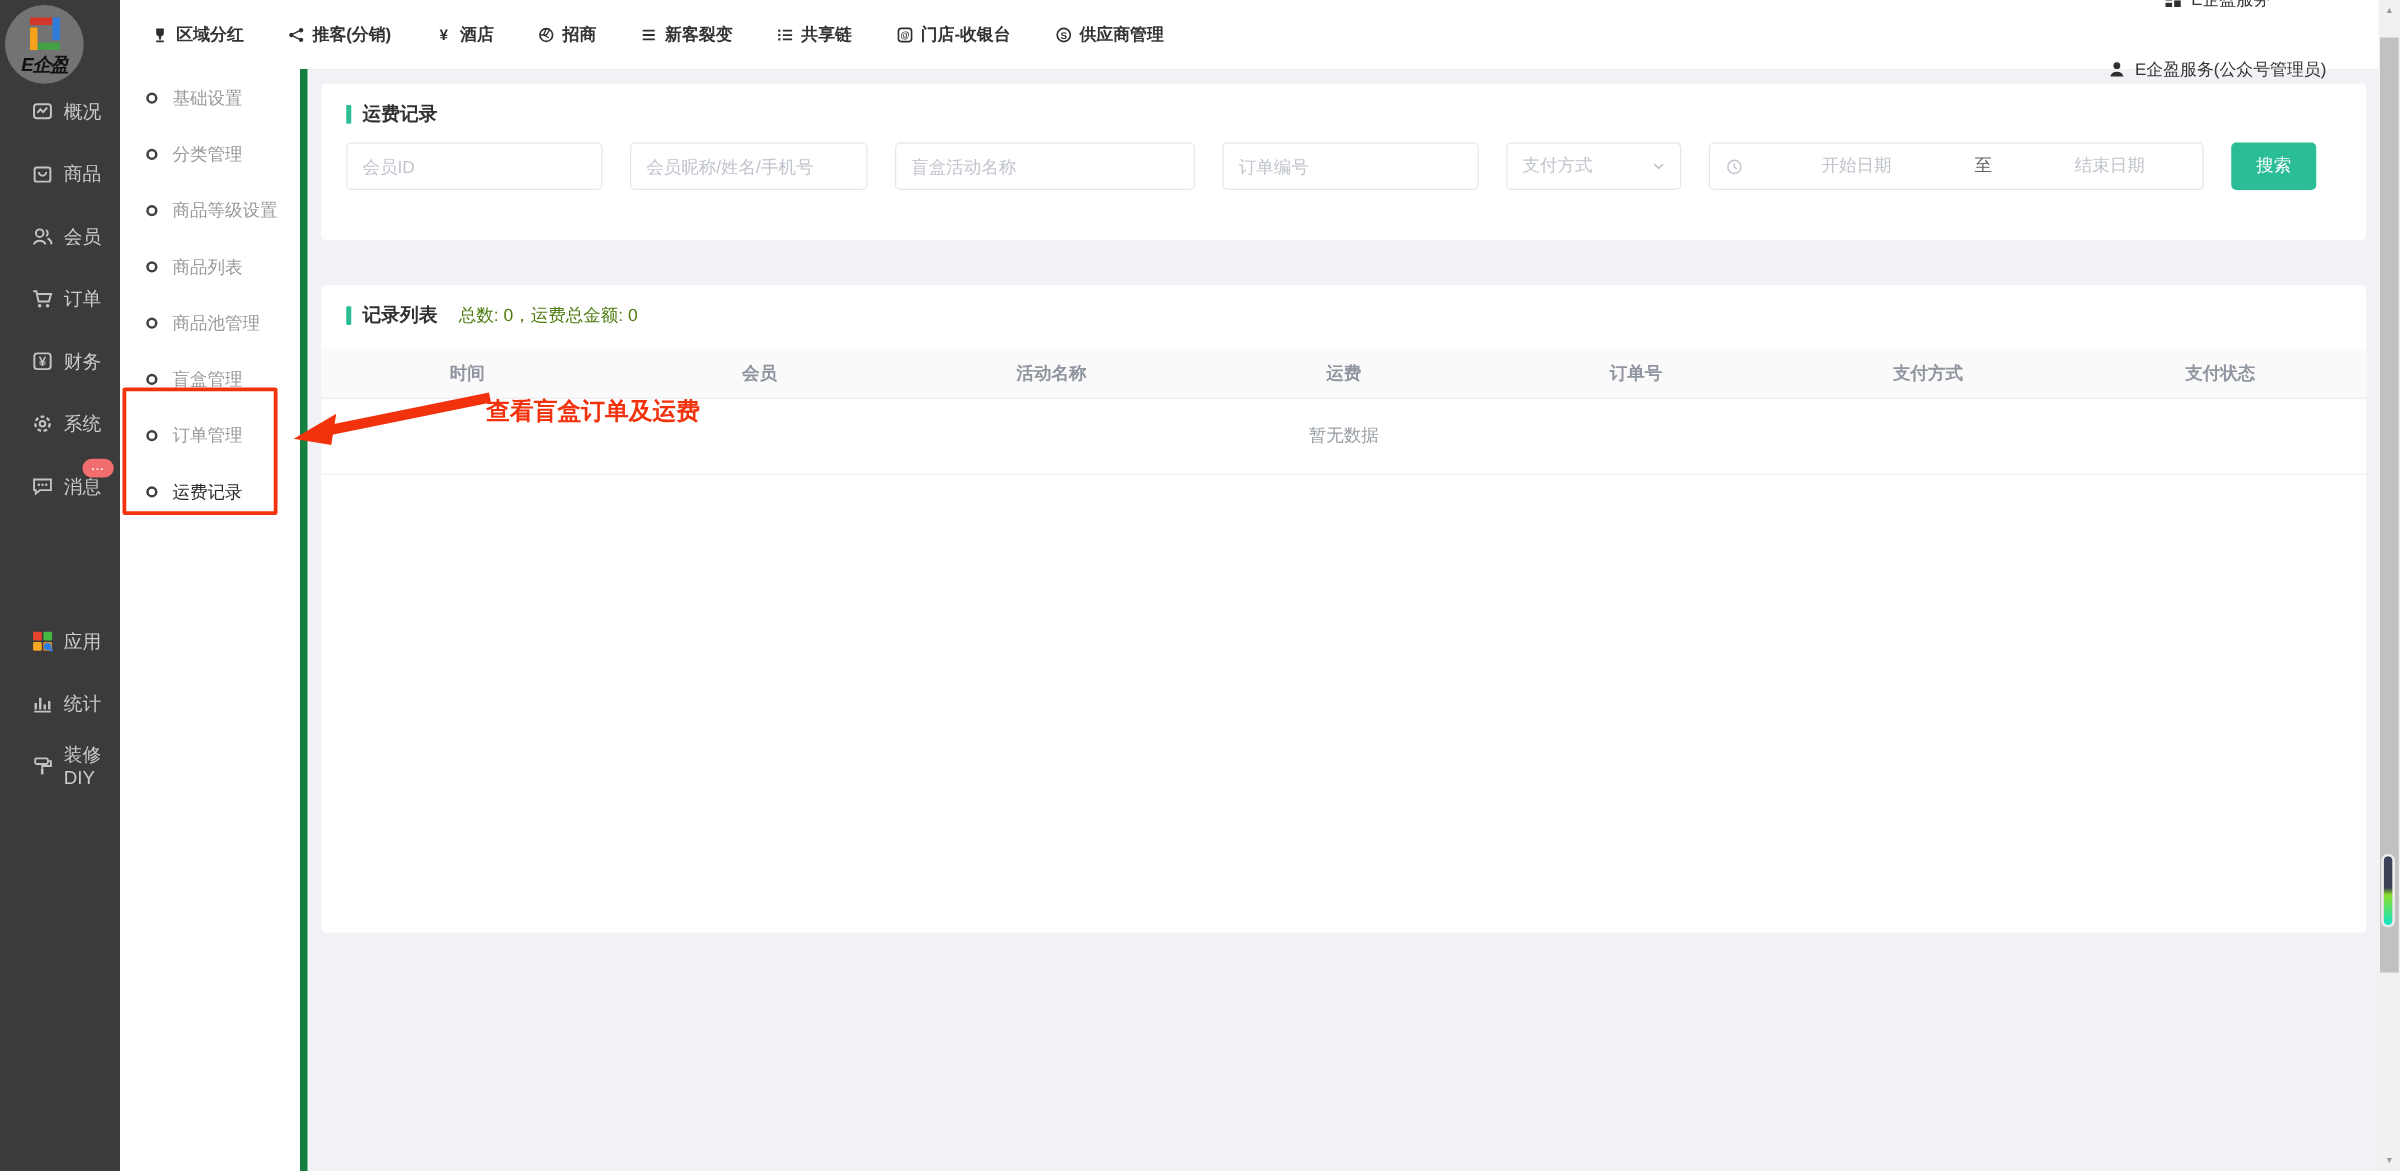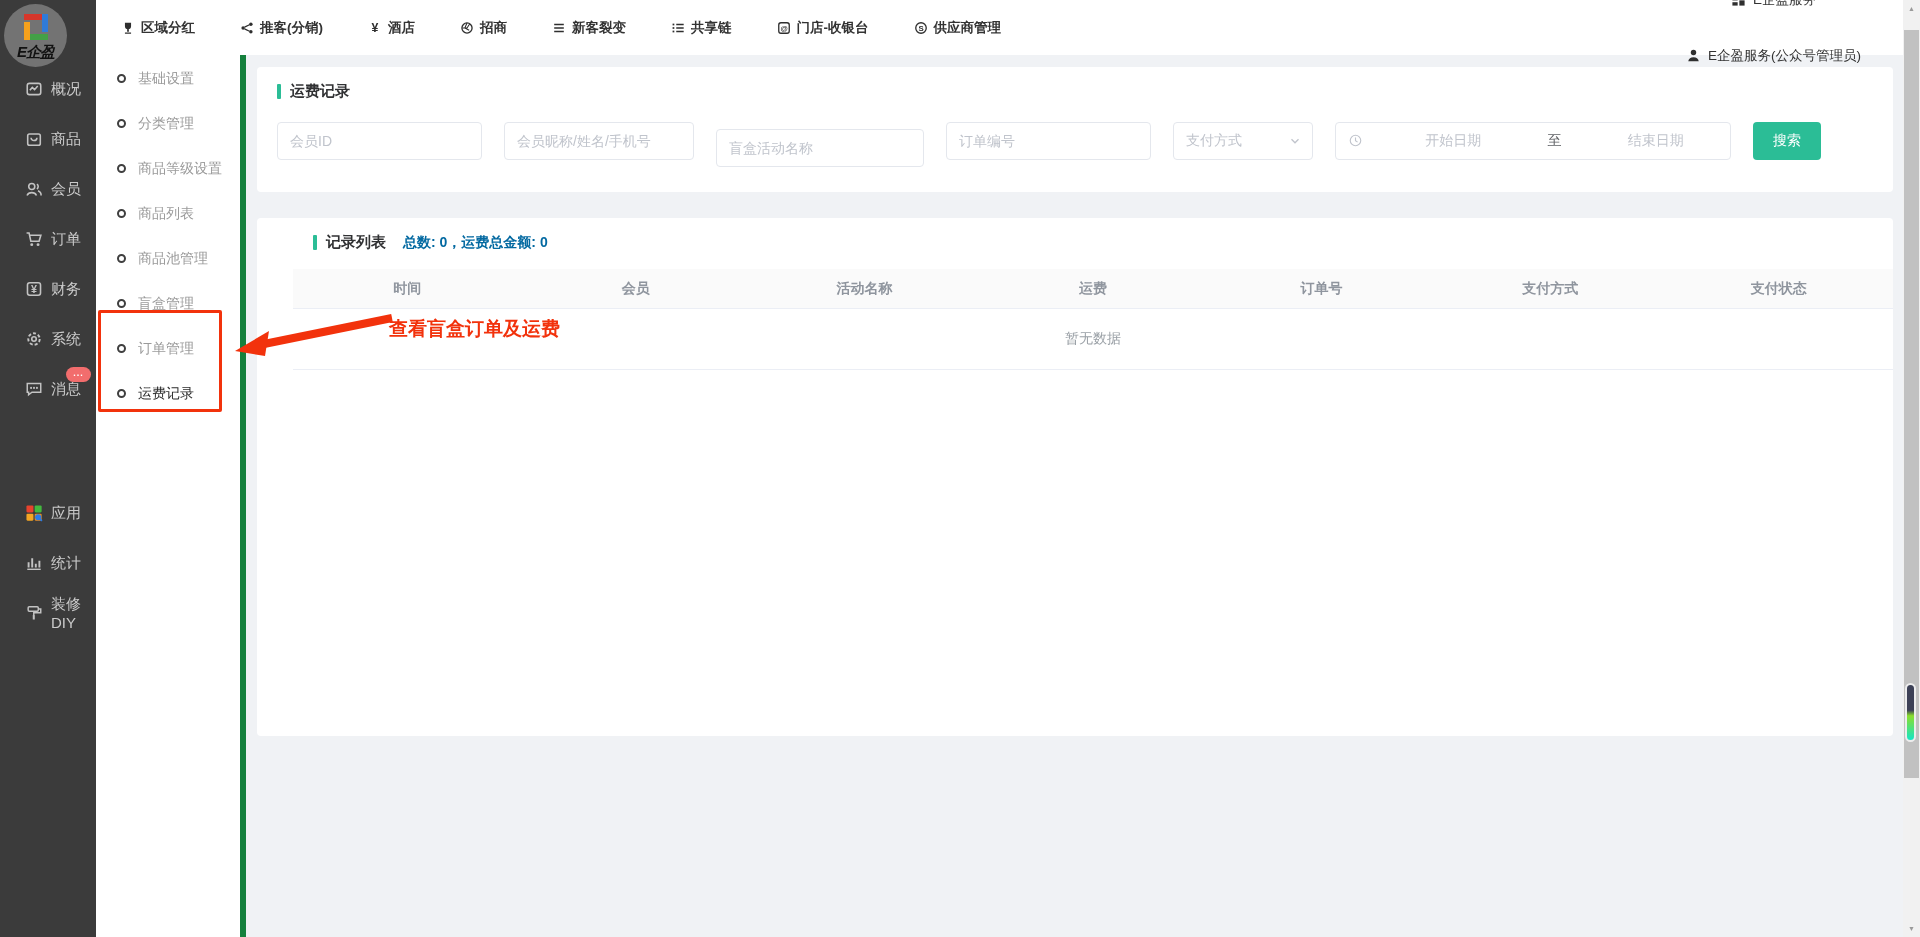--- a/index.html
+++ b/index.html
@@ -14,46 +14,46 @@
   .logo-pin { position:absolute; left:14px; top:5px; }
   .logo-text { position:absolute; left:0; right:0; bottom:5px; text-align:center; font-size:15px; font-weight:bold; font-style:italic; color:#111; letter-spacing:-1px; }
   .rail-menu { position:absolute; left:0; right:0; }
   .rail-menu.g1 { top:64px; } .rail-menu.g2 { top:488px; }
   .rail-item { position:relative; display:flex; align-items:center; gap:8px; height:50px; padding-left:25px; color:#cbcbcb; font-size:15px; cursor:pointer; }
   .rail-item .islot { font-size:18px; color:#c3c3c3; }
   .rail-badge { position:absolute; right:5px; top:3px; min-width:25px; height:15px; background:#f26d6d; color:#fff; border-radius:8px; font-size:9px; font-weight:bold; letter-spacing:1px; display:flex; align-items:center; justify-content:center; padding-bottom:4px; }
 
   
   .topbar { position:absolute; left:96px; top:0; width:1807px; height:55px; background:#fff; display:flex; align-items:center; justify-content:space-between; padding:0 42px 0 25px; z-index:20; }
-  .topnav { display:flex; align-items:center; gap:45px; }
+  .topnav { display:flex; align-items:center; gap:35px; }
   .topnav-item { display:flex; align-items:center; gap:6px; font-size:13.5px; font-weight:bold; color:#333; cursor:pointer; white-space:nowrap; }
   .topnav-item .islot { font-size:14px; color:#2f2f2f; }
   .topright { display:flex; align-items:center; gap:38px;flex-direction:column; }
   .topright-item { display:flex; align-items:center; gap:7px; font-size:13.5px; color:#333; cursor:pointer; white-space:nowrap; }
   .topright-item .islot { font-size:15px; color:#2f2f2f; }
 
   
   .submenu { position:absolute; left:96px; top:55px; width:150px; height:882px; background:#fff; border-right:6px solid #15803d; z-index:10; padding-top:1px; }
   .submenu-item { display:flex; align-items:center; gap:12px; height:45px; padding-left:21px; font-size:14px; color:#9a9a9a; cursor:pointer; }
   .submenu-item .dot { width:9px; height:9px; border:2px solid #3f3f3f; border-radius:50%; flex:none; }
   .submenu-item.active { color:#2b2b2b; }
 
   
   .anno-box { position:absolute; left:98px; top:310px; width:124px; height:102px; border:3px solid #f2320c; border-radius:2px; z-index:40; pointer-events:none; }
   .anno-arrow { position:absolute; left:222px; top:298px; z-index:40; pointer-events:none; }
   .anno-text { position:absolute; left:389px; top:316px; font-size:19px; font-weight:bold; color:#f2320c; z-index:40; }
 
   
   .card { position:absolute; left:257px; width:1636px; background:#fff; border-radius:4px; }
   .card.search-card { top:67px; height:125px; }
-  .card.records-card { top:218px; height:518px;padding-left:36px; }
+  .card.records-card { top:228px; height:518px; }
   .panel-title { display:flex; align-items:center; gap:9px; padding:15px 20px 0; }
   .green-bar { width:4px; height:15px; background:#2bbd96; border-radius:1px; flex:none; }
   .panel-title-text { font-size:15px; font-weight:bold; color:#303133; }
-  .panel-summary { font-size:14px; font-weight:bold; color:#0369a1; margin-left:8px; }
+  .panel-summary { font-size:14px; font-weight:normal; color:#4d7c0f; margin-left:8px; }
 
   .filters { display:flex; align-items:center; gap:22px; padding:13px 20px 0; }
   .f-input { height:38px; border:1px solid #e4e7ed; border-radius:4px; padding:0 12px; font-size:14px; color:#c2410c; background:#fff; outline:none; }
   .f-input::placeholder { color:#c0c4cc; }
   .f-select { width:140px; height:38px; border:1px solid #e4e7ed; border-radius:4px; padding:0 10px 0 12px; display:flex; align-items:center; justify-content:space-between; color:#c0c4cc; font-size:14px; cursor:pointer; background:#fff; }
   .f-select .chev { font-size:14px; color:#c0c4cc; }
   .f-daterange { width:396px; height:38px; border:1px solid #e4e7ed; border-radius:4px; display:flex; align-items:center; padding:0 12px; font-size:14px; color:#c0c4cc; background:#fff; cursor:pointer;gap:24px; }
   .f-daterange .clock { font-size:15px; color:#c0c4cc; margin-right:4px; }
   .f-daterange .dr-part { flex:1; text-align:center; }
   .f-daterange .dr-sep { color:#606266; padding:0 8px; }
@@ -368,21 +368,21 @@
   <div class="anno-text">查看盲盒订单及运费</div>
 
   <section class="card search-card">
     <div class="panel-title">
       <span class="green-bar"></span>
       <span class="panel-title-text">运费记录</span>
     </div>
     <div class="filters">
       <input class="f-input" style="width: 205px;" placeholder="会员ID">
       <input class="f-input" style="width: 190px;" placeholder="会员昵称/姓名/手机号">
-      <input class="f-input" style="width: 208px; margin-top: 15px;" placeholder="盲盒活动名称">
+      <input class="f-input" style="width: 240px;" placeholder="盲盒活动名称">
       <input class="f-input" style="width: 205px;" placeholder="订单编号">
       <div class="f-select">
         <span>支付方式</span>
         <svg class="chev ic" viewBox="0 0 16 16">
             <path d="M4 6l4 4 4-4" fill="none" stroke="currentColor" stroke-width="1.5"></path>
           </svg>
       </div>
       <div class="f-daterange">
         <svg class="clock ic" viewBox="0 0 16 16">
             <circle cx="8" cy="8" r="5.6" fill="none" stroke="currentColor" stroke-width="1.2"></circle>

